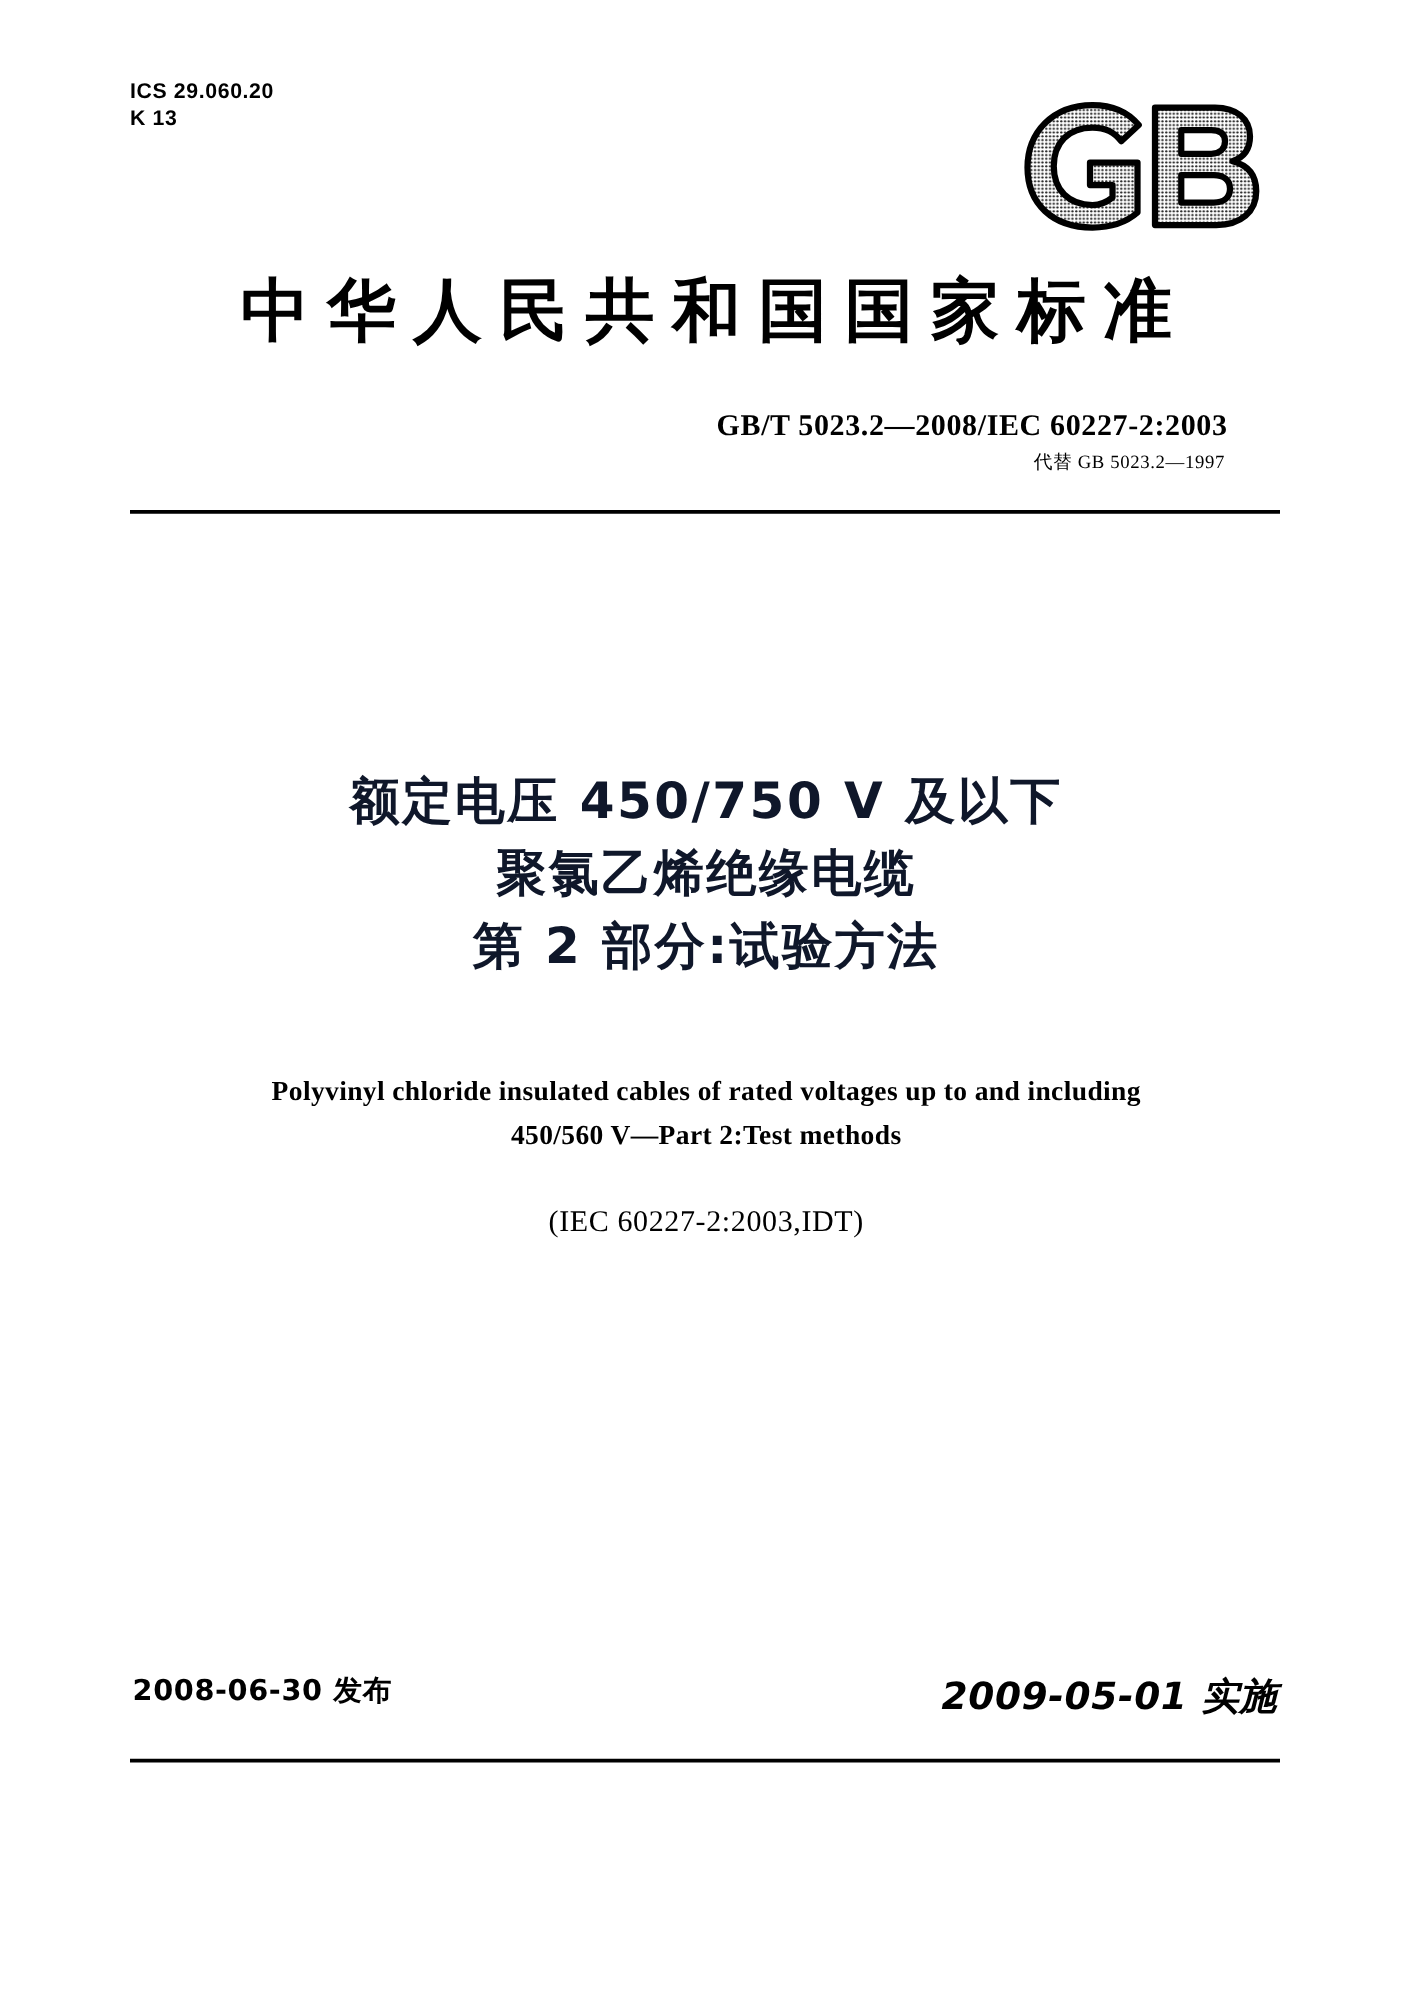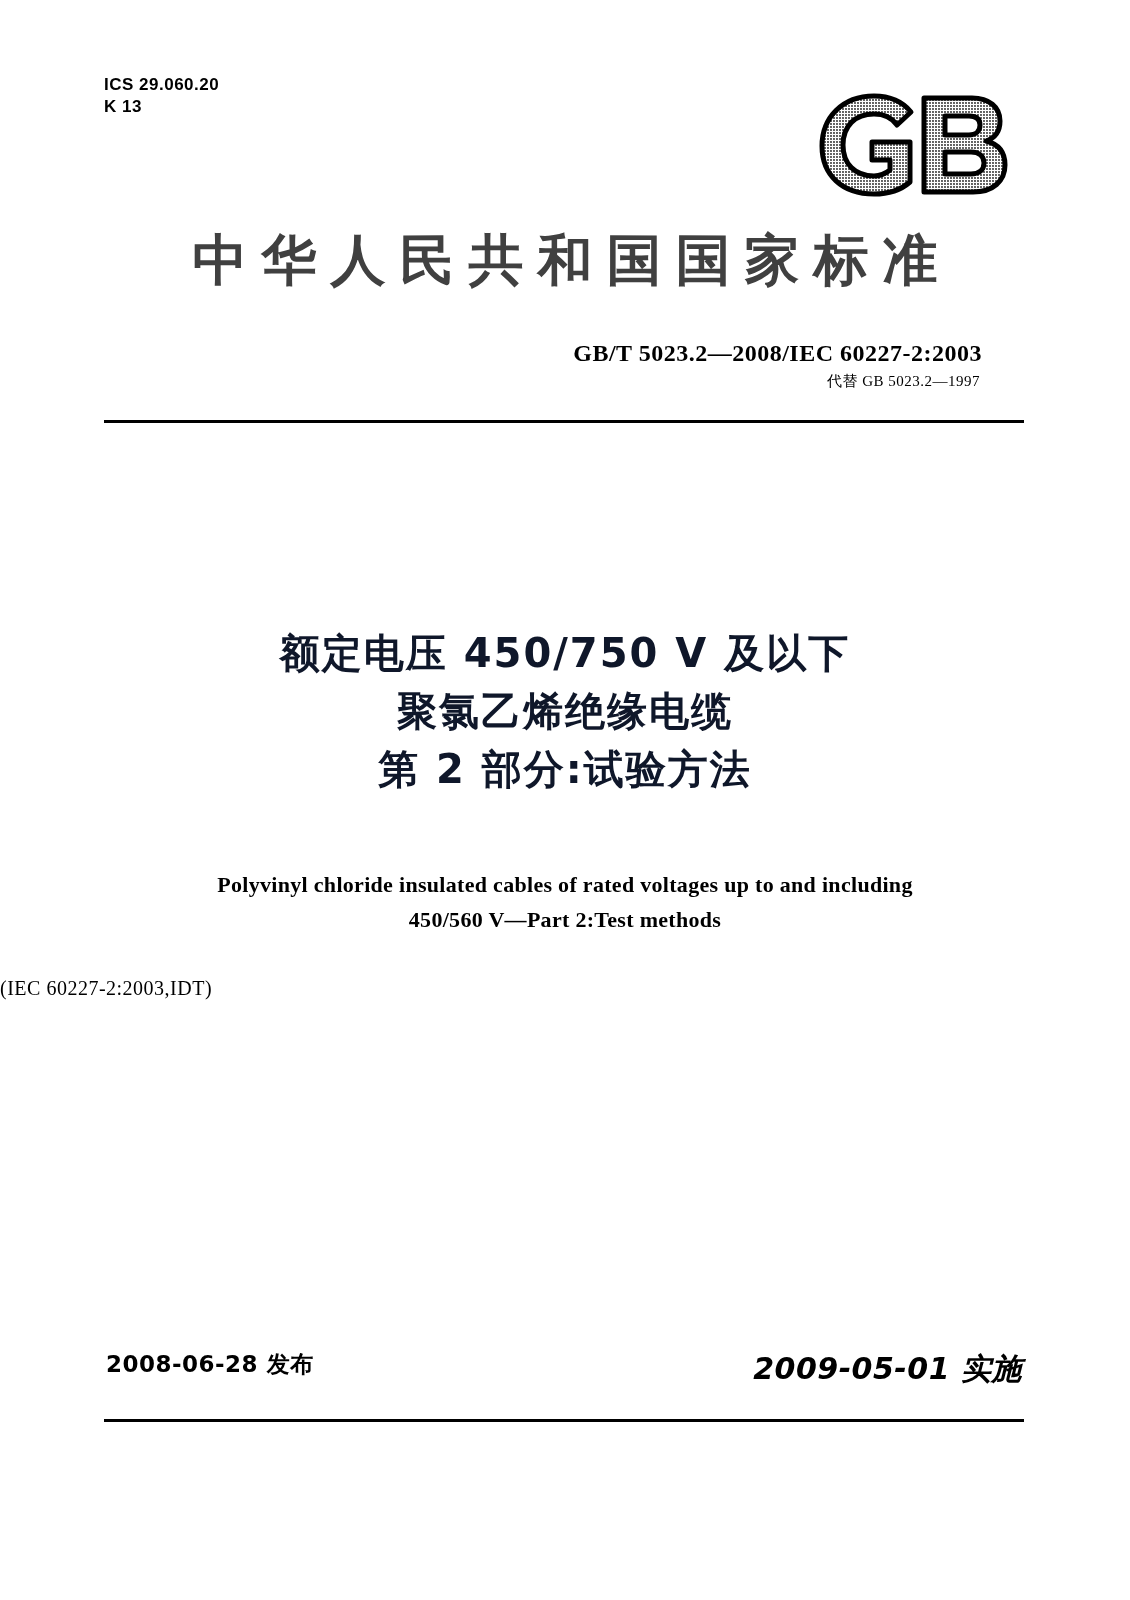--- a/index.html
+++ b/index.html
@@ -11,21 +11,21 @@
     width: 1130px;
     height: 1600px;
     position: relative;
     font-family: "Liberation Serif", serif;
     color: #000000;
     overflow: hidden;
   }
 
   .page {
     position: absolute;
-    left: 0; top: 12px;
+    left: 0; top: 0;
     width: 1130px;
     height: 1240px;
   }
 
   
   .ics-block {
     position: absolute;
     left: 104px;
     top: 62px;
     font-family: "Liberation Sans", sans-serif;
@@ -50,21 +50,21 @@
     position: absolute;
     left: 0;
     right: 0;
     top: 212px;
     text-align: center;
     font-family: "DejaVu Sans", "Liberation Sans", sans-serif;
     font-weight: bold;
     font-size: 55px;
     letter-spacing: 14px;
     text-indent: 14px;
-    color: #404040;
+    color: #000000;
   }
 
   
   .std-no {
     position: absolute;
     right: 148px;
     top: 328px;
     text-align: right;
     font-family: "Liberation Serif", serif;
     font-weight: bold;
@@ -124,22 +124,23 @@
     font-weight: bold;
     font-size: 22px;
     line-height: 35px;
     letter-spacing: 0.3px;
   }
 
   .title-idt {
     position: absolute;
     left: 0; right: 0;
     top: 965px;
-    font-family: "Liberation Serif", serif;
-    font-size: 20px;
+    text-align: center;
+    font-family: "Liberation Serif", serif;
+    font-size: 24px;
     letter-spacing: 0.5px;
   }
 
   
   .date-issue {
     position: absolute;
     left: 106px;
     top: 1337px;
     font-family: "DejaVu Sans", "Liberation Sans", sans-serif;
     font-weight: bold;
@@ -233,17 +234,17 @@
     <div class="line">第 2 部分:试验方法</div>
   </div>
 
   <div class="title-en">
     <div>Polyvinyl chloride insulated cables of rated voltages up to and including</div>
     <div>450/560 V—Part 2:Test methods</div>
   </div>
 
   <div class="title-idt">(IEC 60227-2:2003,IDT)</div>
 
-  <div class="date-issue">2008-06-28 发布</div>
+  <div class="date-issue">2008-06-30 发布</div>
   <div class="date-impl">2009-05-01 实施</div>
 
 
 </div>
 
 </body></html>

